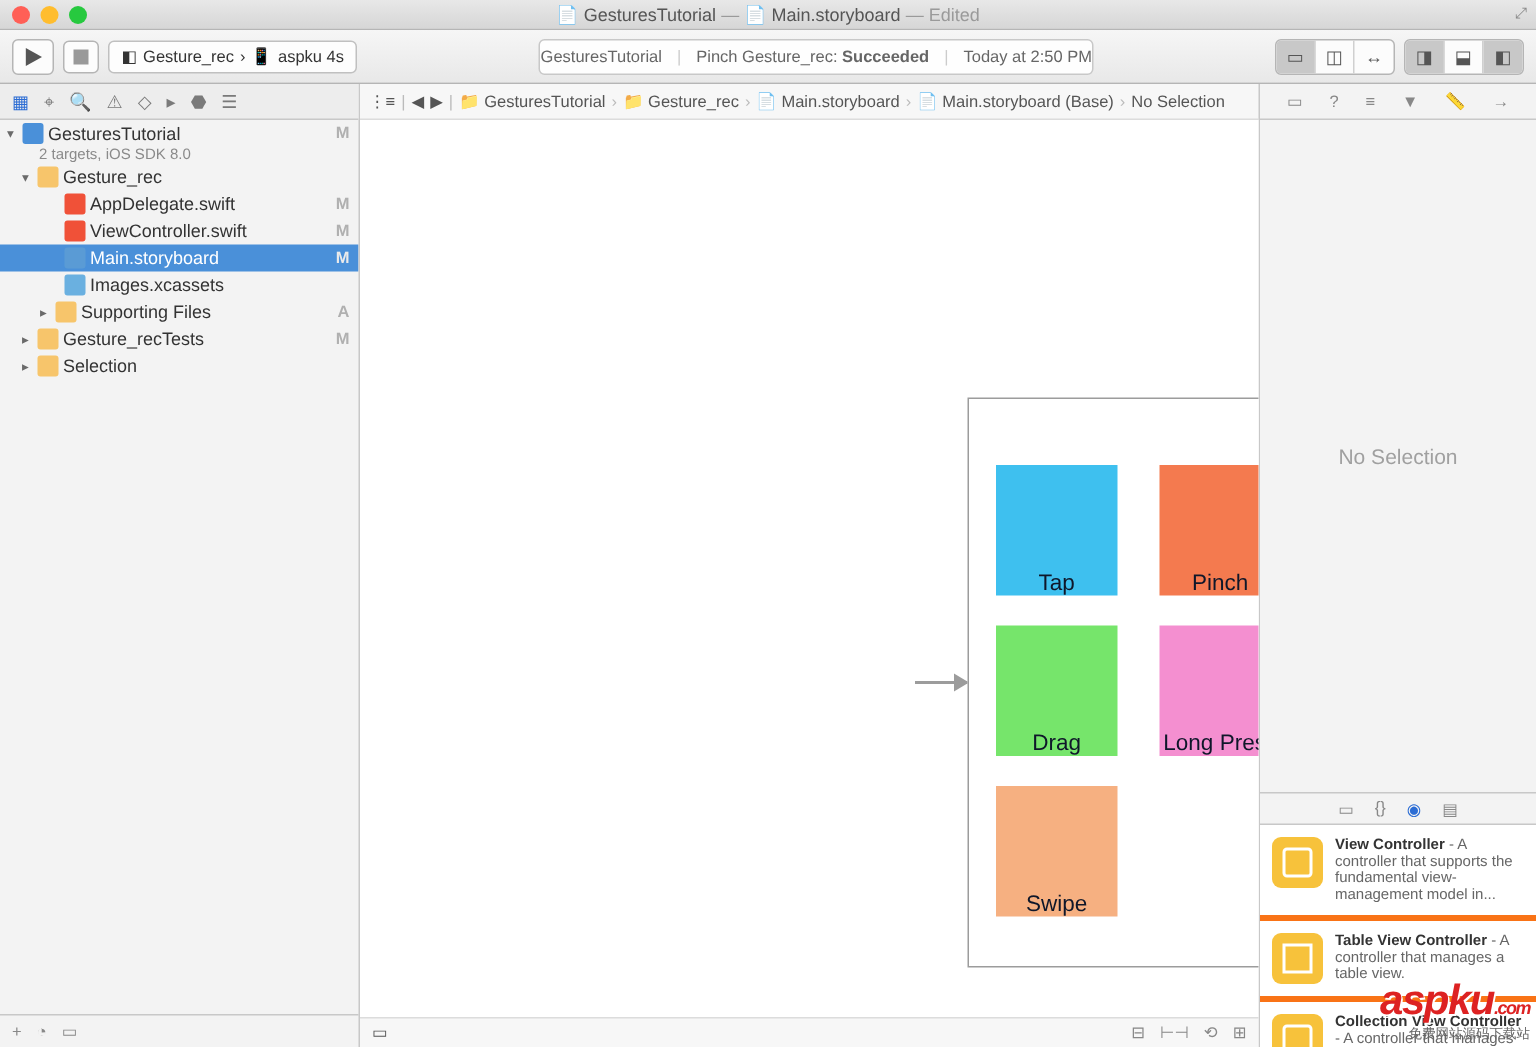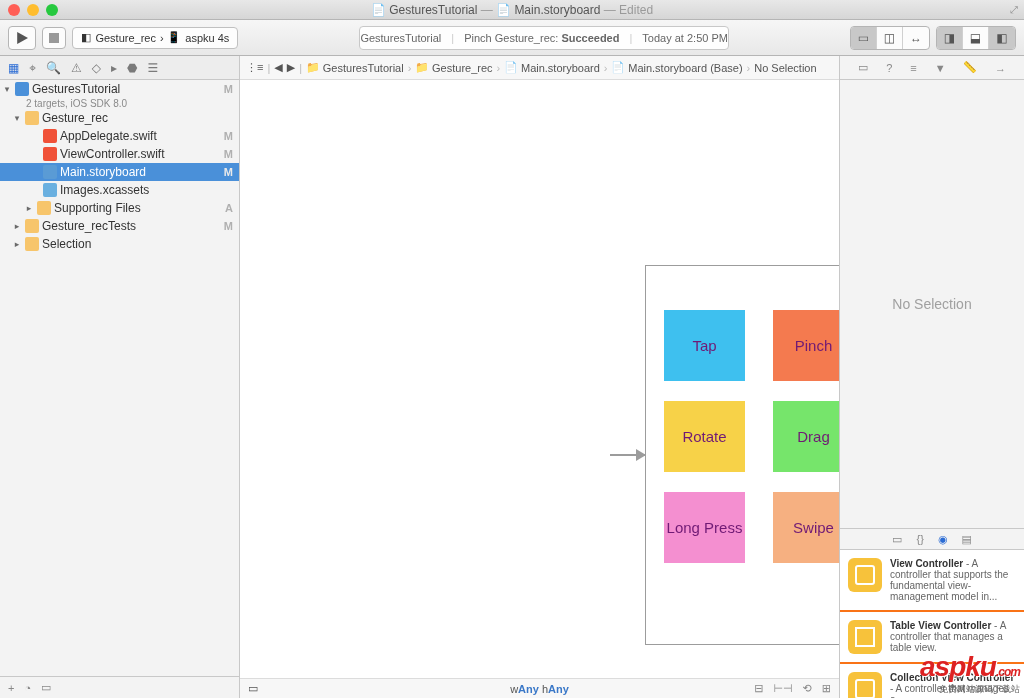--- a/index.html
+++ b/index.html
@@ -58,35 +58,35 @@
 .jumpbar .crumb{display:flex;align-items:center;gap:3px}
 .jumpbar .chev{color:#bbb}
 .canvas-wrap{flex:1;position:relative;overflow:hidden;background:#fff}
 .arrow{position:absolute;left:370px;top:374px;width:35px;height:2px;background:#9c9c9c}
 .arrow:after{content:"";position:absolute;right:-1px;top:-5px;border-left:10px solid #9c9c9c;border-top:6px solid transparent;border-bottom:6px solid transparent}
 .device{position:absolute;left:405px;top:185px;width:228px;height:380px;border:1px solid #9c9c9c;background:#fff}
 .dev-icons{position:absolute;left:470px;top:190px;display:flex;gap:13px}
 .dev-icons span{width:14px;height:14px;border-radius:2px}
 .di1{background:#f3c433}.di2{background:#e0623b}.di3{background:#d8d8d8;border:1px solid #aaa}.di4{background:#e0623b}
 .grid{position:absolute;top:44px;left:18px;right:18px;display:grid;grid-template-columns:1fr 1fr;grid-gap:20px 28px}
-.tile{height:71px;display:flex;align-items:center;justify-content:center;font-size:15px;color:#701a75}
+.tile{height:87px;display:flex;align-items:flex-end;justify-content:center;font-size:15px;color:#0f172a}
 .t-tap{background:#3ec0ef}.t-pinch{background:#f47a4f}.t-rotate{background:#f7d248}.t-drag{background:#76e56b}.t-long{background:#f48fd0}.t-swipe{background:#f6b081}
 .canvas-footer{height:20px;border-top:1px solid #dcdcdc;display:flex;align-items:center;justify-content:space-between;padding:0 8px;font-size:11px;color:#555;background:#f7f7f7}
 .canvas-footer .cf-center{position:absolute;left:0;right:0;text-align:center;pointer-events:none}
 .cf-center b{color:#3a78c8;font-weight:600}
 .cf-right{display:flex;gap:10px;color:#888;z-index:2}
 
 
 .inspector{width:185px;border-left:1px solid #c8c8c8;display:flex;flex-direction:column;background:#f3f3f3}
 .ins-tabs{height:24px;border-bottom:1px solid #c8c8c8;display:flex;align-items:center;justify-content:space-evenly;color:#888}
 .ins-empty{flex:1;display:flex;align-items:center;justify-content:center;color:#a0a0a0;font-size:14px}
 .lib-tabs{height:22px;border-top:1px solid #c8c8c8;border-bottom:1px solid #c8c8c8;display:flex;align-items:center;justify-content:center;gap:14px;color:#888}
 .lib-tabs .active{color:#2b6cd4}
 .library{flex:0 0 148px;overflow:auto;background:#fff}
-.lib-item{display:flex;gap:8px;padding:8px;border-bottom:2px solid #f97316;font-size:10px;color:#666}
+.lib-item{display:flex;gap:8px;padding:8px;border-bottom:4px solid #f97316;font-size:10px;color:#666}
 .lib-item .thumb{width:34px;height:34px;background:#f7c23b;border-radius:6px;flex-shrink:0;display:flex;align-items:center;justify-content:center}
 .lib-item .thumb span{width:20px;height:20px;border:2px solid #fff;border-radius:3px}
 .lib-item b{color:#333}
 
 .watermark{position:absolute;right:4px;bottom:2px;font-family:Arial;font-weight:900;font-style:italic;font-size:28px;color:#d22;text-shadow:1px 1px 0 #fff;letter-spacing:-1px;z-index:50}
 .watermark small{display:block;font-size:9px;font-weight:400;font-style:normal;color:#666;text-align:right;text-shadow:none;letter-spacing:0}
 </style>
 </head>
 <body>
 
@@ -248,40 +248,34 @@
         </div>
         <div class="device">
 
           <div class="grid">
             <div class="tile t-tap">
                 <span>Tap</span>
               </div>
             <div class="tile t-pinch">
                 <span>Pinch</span>
               </div>
-            <div class="tile t-rotate">
-                <span>Rotate</span>
-              </div>
             <div class="tile t-drag">
                 <span>Drag</span>
               </div>
             <div class="tile t-long">
                 <span>Long Press</span>
               </div>
             <div class="tile t-swipe">
                 <span>Swipe</span>
               </div>
           </div>
         </div>
       </div>
       <div class="canvas-footer" style="position:relative">
         <span>▭</span>
-        <div class="cf-center">
-          <span>w</span><b>Any</b>&nbsp;<span>h</span><b>Any</b>
-        </div>
         <div class="cf-right">
           <span>⊟</span>
           <span>⊢⊣</span>
           <span>⟲</span>
           <span>⊞</span>
         </div>
       </div>
     </div>
 
     <div class="inspector">

